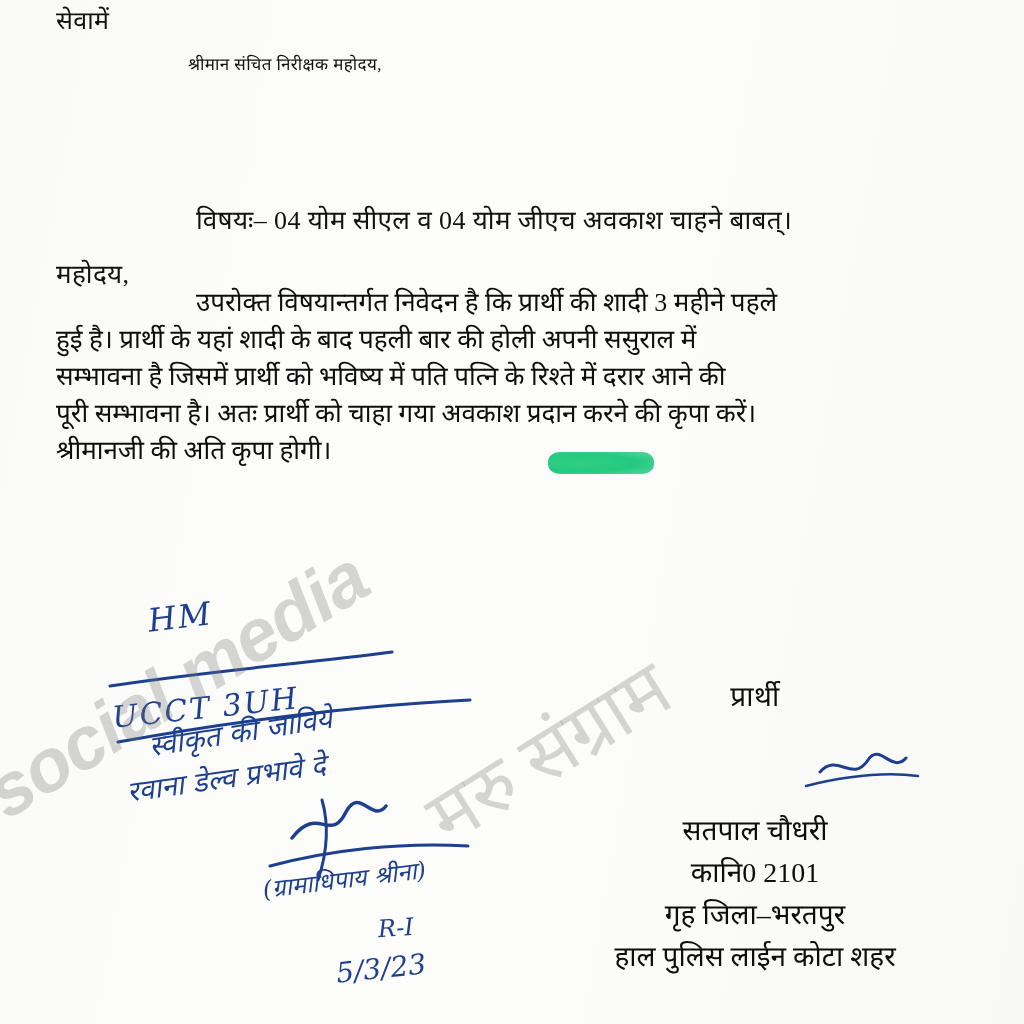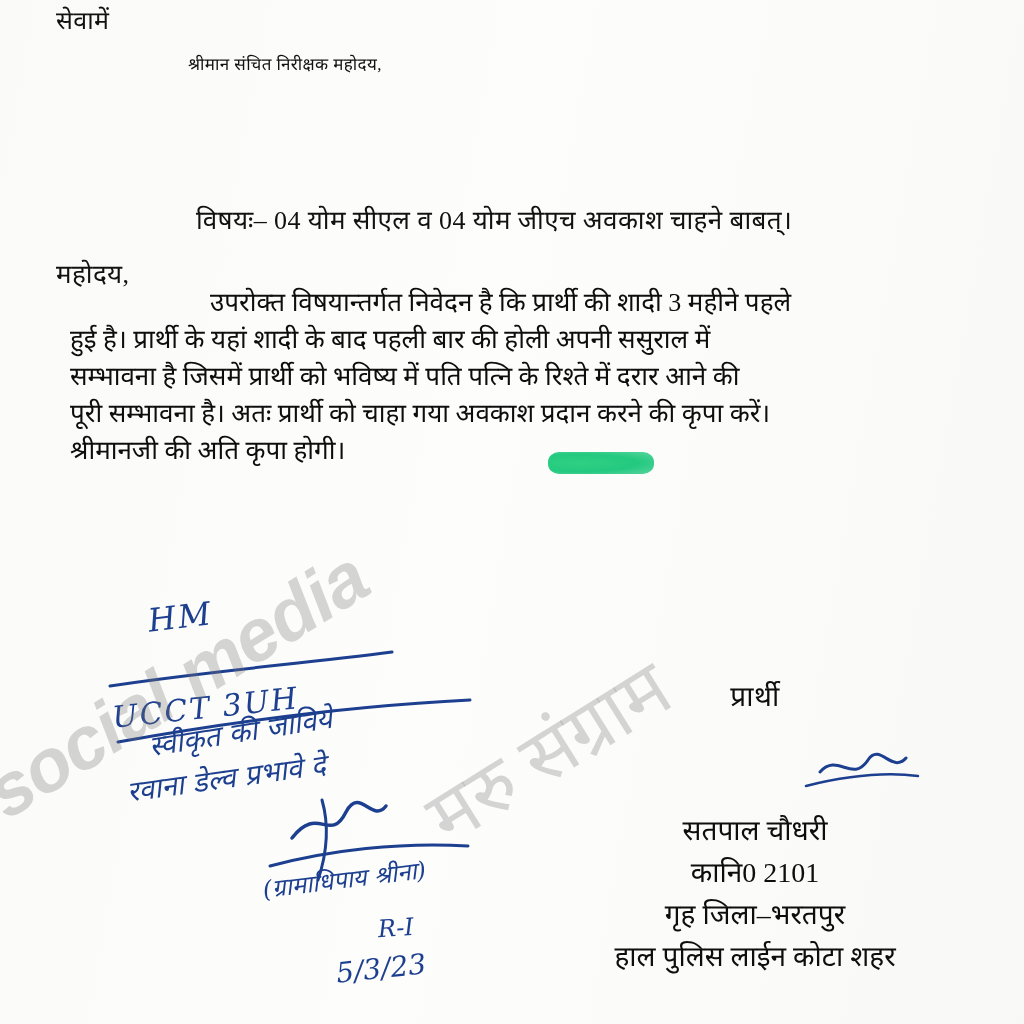--- a/index.html
+++ b/index.html
@@ -77,21 +77,20 @@
   }
 
   .body-para {
     position: absolute;
     left: 56px;
     top: 284px;
     width: 930px;
     font-size: 26px;
     line-height: 37px;
     text-align: justify;
-    margin-left: 14px;
   }
   .body-para .first-line {
     display: block;
     text-indent: 140px;
   }
   .body-para .blk {
     display: block;
   }
 
   

